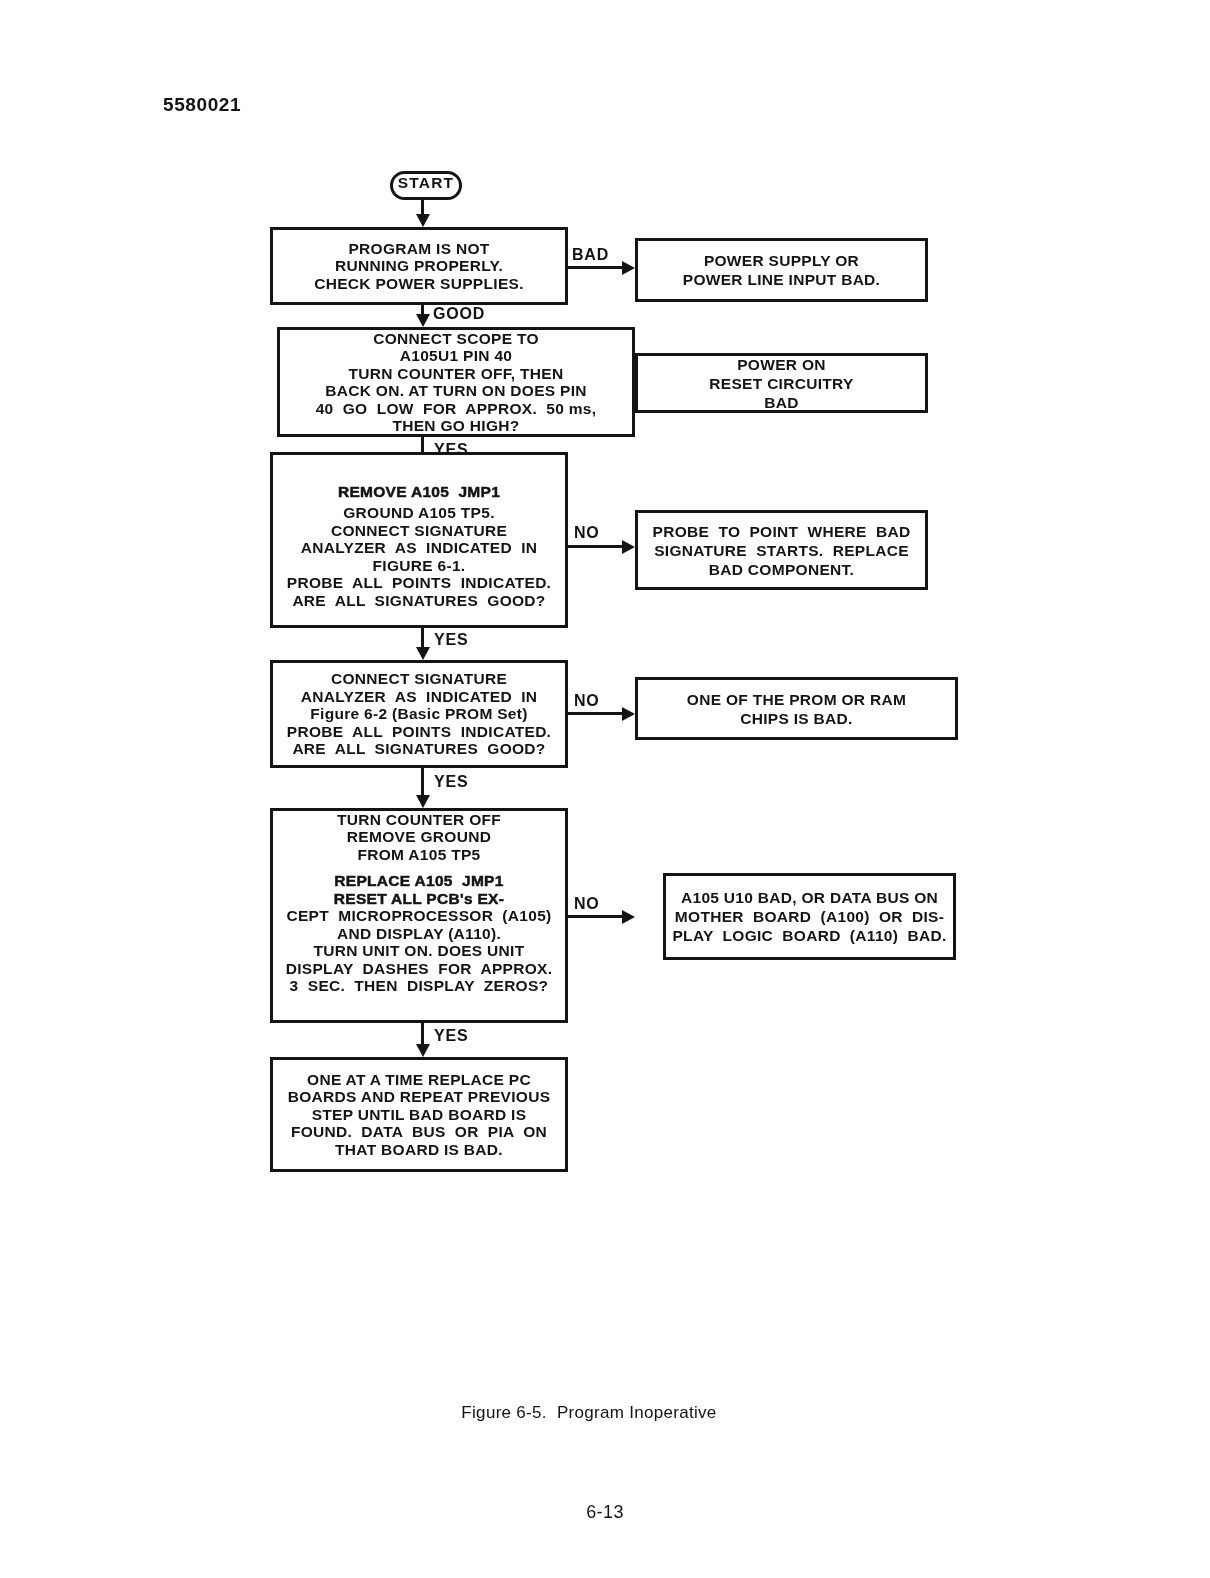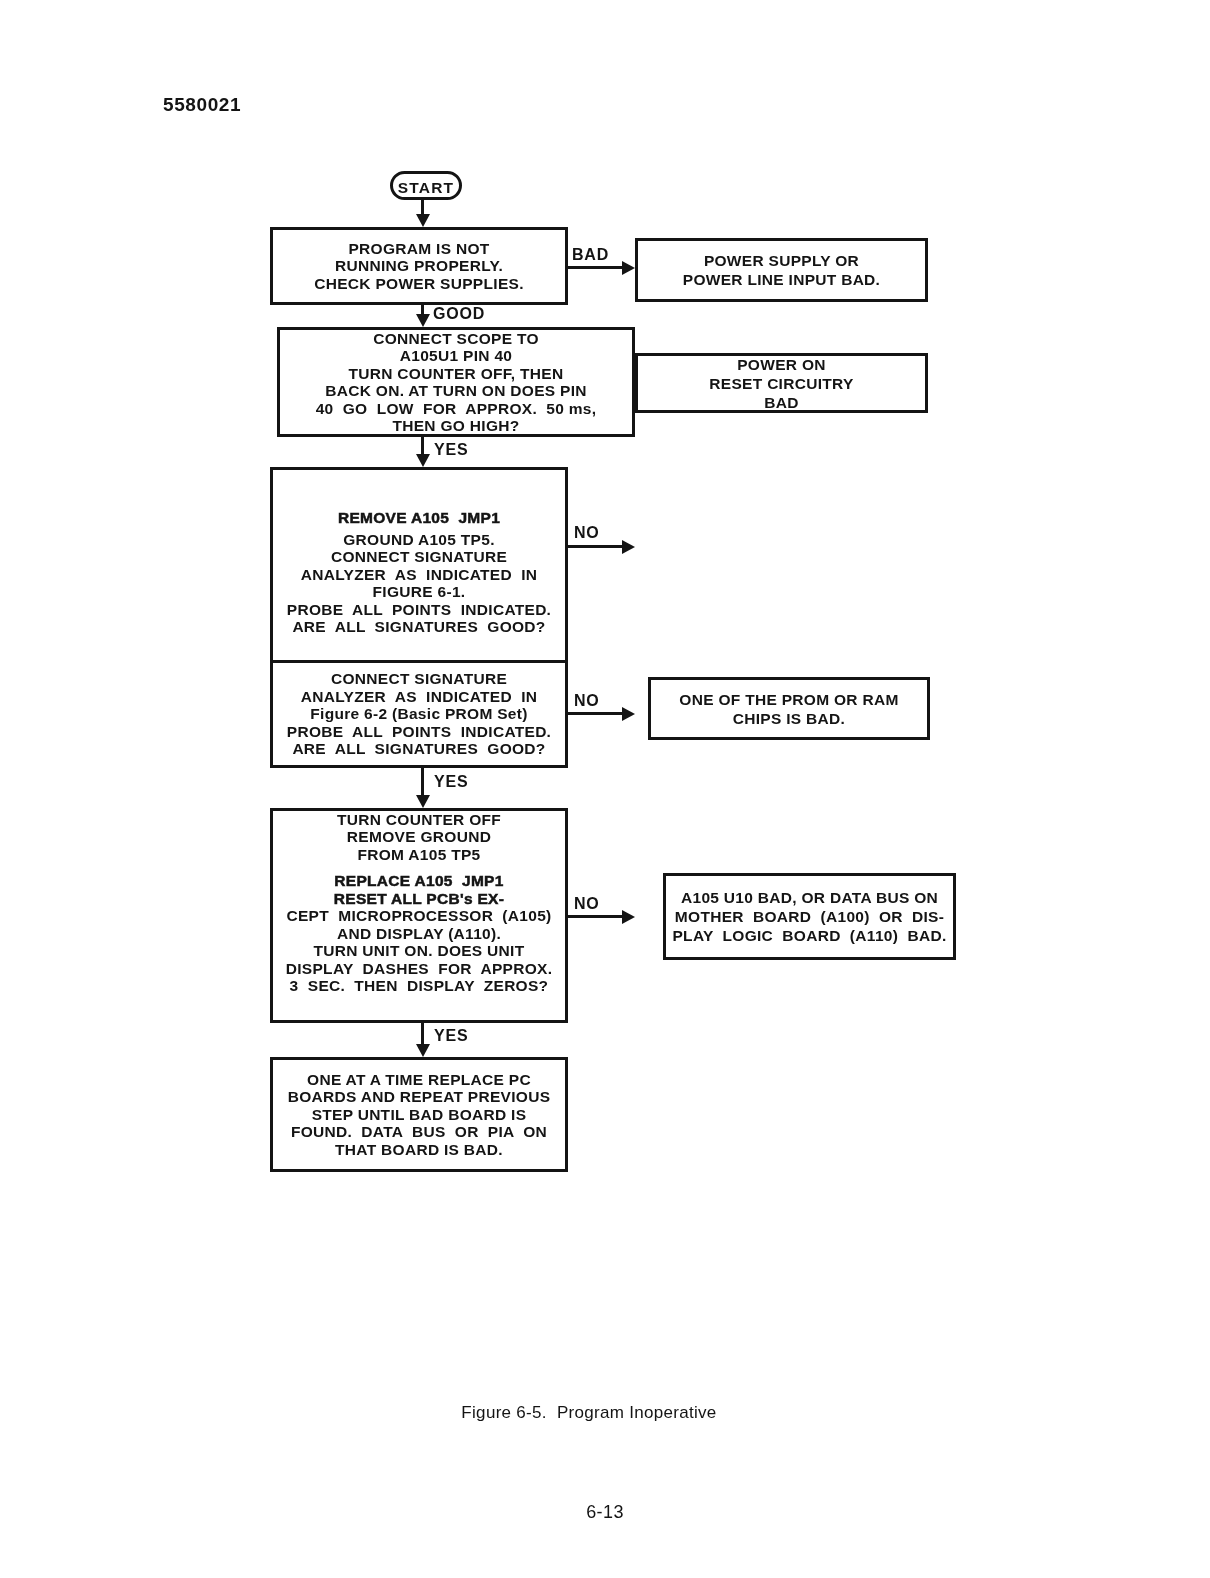--- a/index.html
+++ b/index.html
@@ -11,21 +11,21 @@
     color:#141414;
     overflow:hidden;
   }
   .doc-number{
     position:absolute;left:163px;top:54px;
     font-size:19px;font-weight:700;letter-spacing:0.6px;margin-top:40px;
   }
   .terminal{
     position:absolute;left:390px;top:171px;width:72px;height:29px;
     border:3px solid #141414;border-radius:17px;
-    display:flex;align-items:flex-end;justify-content:center;
+    display:flex;align-items:flex-start;justify-content:center;
     font-size:15.5px;font-weight:700;letter-spacing:1.2px;
     box-sizing:border-box;background:#fff;
   }
   .box{
     position:absolute;border:3px solid #141414;background:#fff;
     box-sizing:border-box;
     display:flex;flex-direction:column;align-items:center;justify-content:center;
     text-align:center;
     font-size:15.5px;font-weight:600;letter-spacing:0.3px;
   }
@@ -121,21 +121,21 @@
 
   <div class="box" style="left:277px;top:327px;width:358px;height:110px">
     <div class="line">CONNECT SCOPE TO</div>
     <div class="line">A105U1 PIN 40</div>
     <div class="line">TURN COUNTER OFF, THEN</div>
     <div class="line">BACK ON. AT TURN ON DOES PIN</div>
     <div class="line">40  GO  LOW  FOR  APPROX.  50 ms,</div>
     <div class="line">THEN GO HIGH?</div>
   </div>
 
-  <div class="box" style="left:270px;top:467px;width:298px;height:199px;padding-top:12px">
+  <div class="box" style="left:270px;top:452px;width:298px;height:176px;padding-top:12px">
     <div class="line bold gap-below">REMOVE A105  JMP1</div>
     <div class="line">GROUND A105 TP5.</div>
     <div class="line">CONNECT SIGNATURE</div>
     <div class="line">ANALYZER  AS  INDICATED  IN</div>
     <div class="line">FIGURE 6-1.</div>
     <div class="line">PROBE  ALL  POINTS  INDICATED.</div>
     <div class="line">ARE  ALL  SIGNATURES  GOOD?</div>
   </div>
 
   <div class="box" style="left:270px;top:660px;width:298px;height:108px">
@@ -171,22 +171,27 @@
     <div class="line">POWER SUPPLY OR</div>
     <div class="line">POWER LINE INPUT BAD.</div>
   </div>
 
   <div class="box rbox" style="left:635px;top:353px;width:293px;height:60px">
     <div class="line">POWER ON</div>
     <div class="line">RESET CIRCUITRY</div>
     <div class="line">BAD</div>
   </div>
 
-
-  <div class="box rbox" style="left:648px;top:677px;width:282px;height:63px">
+  <div class="box rbox" style="left:635px;top:510px;width:293px;height:80px">
+    <div class="line">PROBE  TO  POINT  WHERE  BAD</div>
+    <div class="line">SIGNATURE  STARTS.  REPLACE</div>
+    <div class="line">BAD COMPONENT.</div>
+  </div>
+
+  <div class="box rbox" style="left:635px;top:677px;width:323px;height:63px">
     <div class="line">ONE OF THE PROM OR RAM</div>
     <div class="line">CHIPS IS BAD.</div>
   </div>
 
   <div class="box rbox" style="left:663px;top:873px;width:293px;height:87px">
     <div class="line">A105 U10 BAD, OR DATA BUS ON</div>
     <div class="line">MOTHER  BOARD  (A100)  OR  DIS-</div>
     <div class="line">PLAY  LOGIC  BOARD  (A110)  BAD.</div>
   </div>
 

